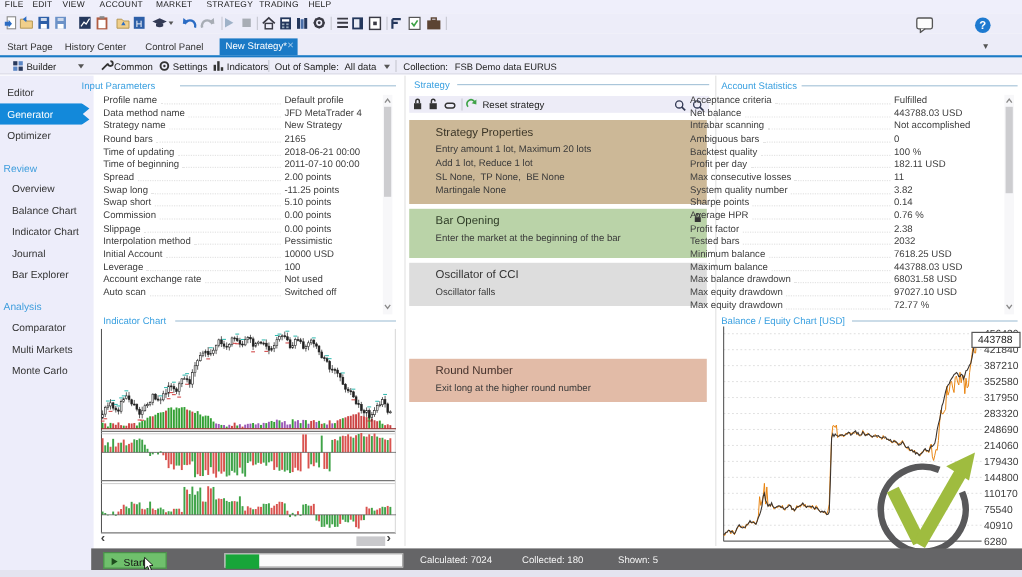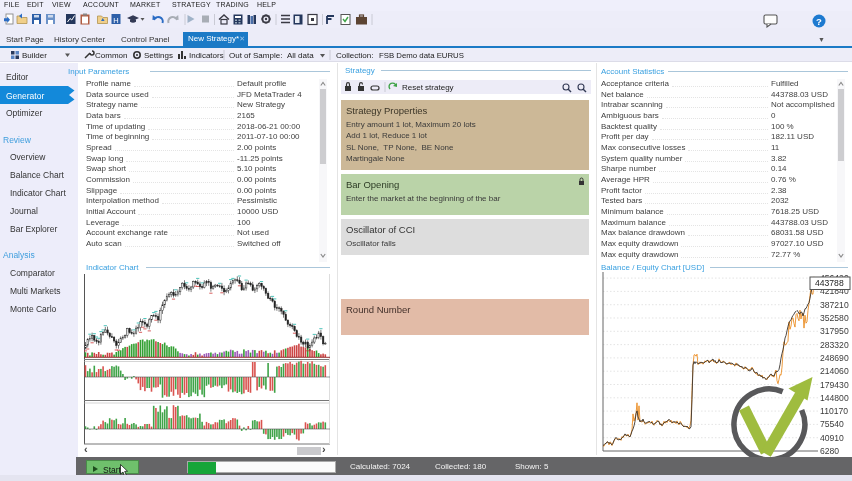--- a/index.html
+++ b/index.html
@@ -11,21 +11,21 @@
 .underline { left:0; top:46px; width:852px; height:2px; background:#1b7ac6; }
 .tb2 { left:0; top:48px; width:852px; height:14px; background:#ededf8; border-bottom:1px solid #dcdce8; }
 .sidebar { left:0; top:63px; width:78px; height:412px; background:#ededfa; font-size:8.5px; }
 .si { color:#333; font-size:8.5px; }
 .sc { color:#3f9edd; font-size:8.5px; }
 .cap { font-size:8px; color:#3aa0e0; }
 .trow { display:flex; height:10.66px; font-size:8px; color:#3e3e3e; line-height:10.66px; }
 .tl { flex:none; white-space:nowrap; }
 .fill { flex:1; border-bottom:1px dotted #e4e4e4; height:8px; margin:0 3px; }
 .tv { flex:none; white-space:nowrap; }
-.blk { left:341px; width:248px; padding:5px 0 0 5px; }
+.blk { left:341px; width:248px; padding:5px 0 0 22px; }
 .bt { font-size:9.5px; color:#333; margin-bottom:3px; }
 .bl { font-size:8px; color:#3a3a3a; line-height:11.4px; }
 .sbt { top:462px; font-size:8px; color:#f5f5f5; }
 </style></head><body>
 <div id="app">
 <div class="abs mb">
       <span class="abs" style="left:4px;top:1px">FILE</span>
       <span class="abs" style="left:27px;top:1px">EDIT</span>
       <span class="abs" style="left:52px;top:1px">VIEW</span>
       <span class="abs" style="left:83px;top:1px">ACCOUNT</span>
@@ -154,31 +154,31 @@
 <div class="abs" style="left:596px;top:63px;width:1px;height:392px;background:#e4e4e4"></div>
 <span class="abs cap" style="left:68px;top:67px">Input Parameters</span>
     <div class="abs" style="left:150px;top:71px;width:180px;height:1px;background:#aac6da"></div>
 <div class="abs" style="left:86px;top:79px;width:229px">
       <div class="trow">
         <span class="tl">Profile name</span>
         <span class="fill"></span>
         <span class="tv" style="width:78px">Default profile</span>
       </div>
       <div class="trow">
-        <span class="tl">Data source used</span>
+        <span class="tl">Data method name</span>
         <span class="fill"></span>
         <span class="tv" style="width:78px">JFD MetaTrader 4</span>
       </div>
       <div class="trow">
         <span class="tl">Strategy name</span>
         <span class="fill"></span>
         <span class="tv" style="width:78px">New Strategy</span>
       </div>
       <div class="trow">
-        <span class="tl">Data bars</span>
+        <span class="tl">Round bars</span>
         <span class="fill"></span>
         <span class="tv" style="width:78px">2165</span>
       </div>
       <div class="trow">
         <span class="tl">Time of updating</span>
         <span class="fill"></span>
         <span class="tv" style="width:78px">2018-06-21 00:00</span>
       </div>
       <div class="trow">
         <span class="tl">Time of beginning</span>
@@ -886,24 +886,25 @@
         <rect x="1" y="4" width="5" height="4" fill="#333"></rect>
         <path d="M2,4 v-1.5 a1.5,1.5 0 0 1 3,0 v1.5" fill="none" stroke="#333" stroke-width="1"></path>
       </svg>
     </div>
     <div class="abs blk" style="top:219px;height:36px;background:#dddddd">
       <div class="bt">Oscillator of CCI</div>
       <div class="bl">Oscillator falls</div>
     </div>
     <div class="abs blk" style="top:299px;height:36px;background:#e2bba7">
       <div class="bt" style="color:#43302a">Round Number</div>
+      <div class="bl">Exit long at the higher round number</div>
     </div>
 <span class="abs cap" style="left:601px;top:67px">Account Statistics</span>
     <div class="abs" style="left:668px;top:71px;width:180px;height:1px;background:#aac6da"></div>
-<div class="abs" style="left:601px;top:79px;width:235px">
+<div class="abs" style="left:575px;top:79px;width:235px">
       <div class="trow">
         <span class="tl">Acceptance criteria</span>
         <span class="fill"></span>
         <span class="tv" style="width:65px">Fulfilled</span>
       </div>
       <div class="trow">
         <span class="tl">Net balance</span>
         <span class="fill"></span>
         <span class="tv" style="width:65px">443788.03 USD</span>
       </div>
@@ -931,21 +932,21 @@
         <span class="tl">Max consecutive losses</span>
         <span class="fill"></span>
         <span class="tv" style="width:65px">11</span>
       </div>
       <div class="trow">
         <span class="tl">System quality number</span>
         <span class="fill"></span>
         <span class="tv" style="width:65px">3.82</span>
       </div>
       <div class="trow">
-        <span class="tl">Sharpe number</span>
+        <span class="tl">Sharpe points</span>
         <span class="fill"></span>
         <span class="tv" style="width:65px">0.14</span>
       </div>
       <div class="trow">
         <span class="tl">Average HPR</span>
         <span class="fill"></span>
         <span class="tv" style="width:65px">0.76 %</span>
       </div>
       <div class="trow">
         <span class="tl">Profit factor</span>

